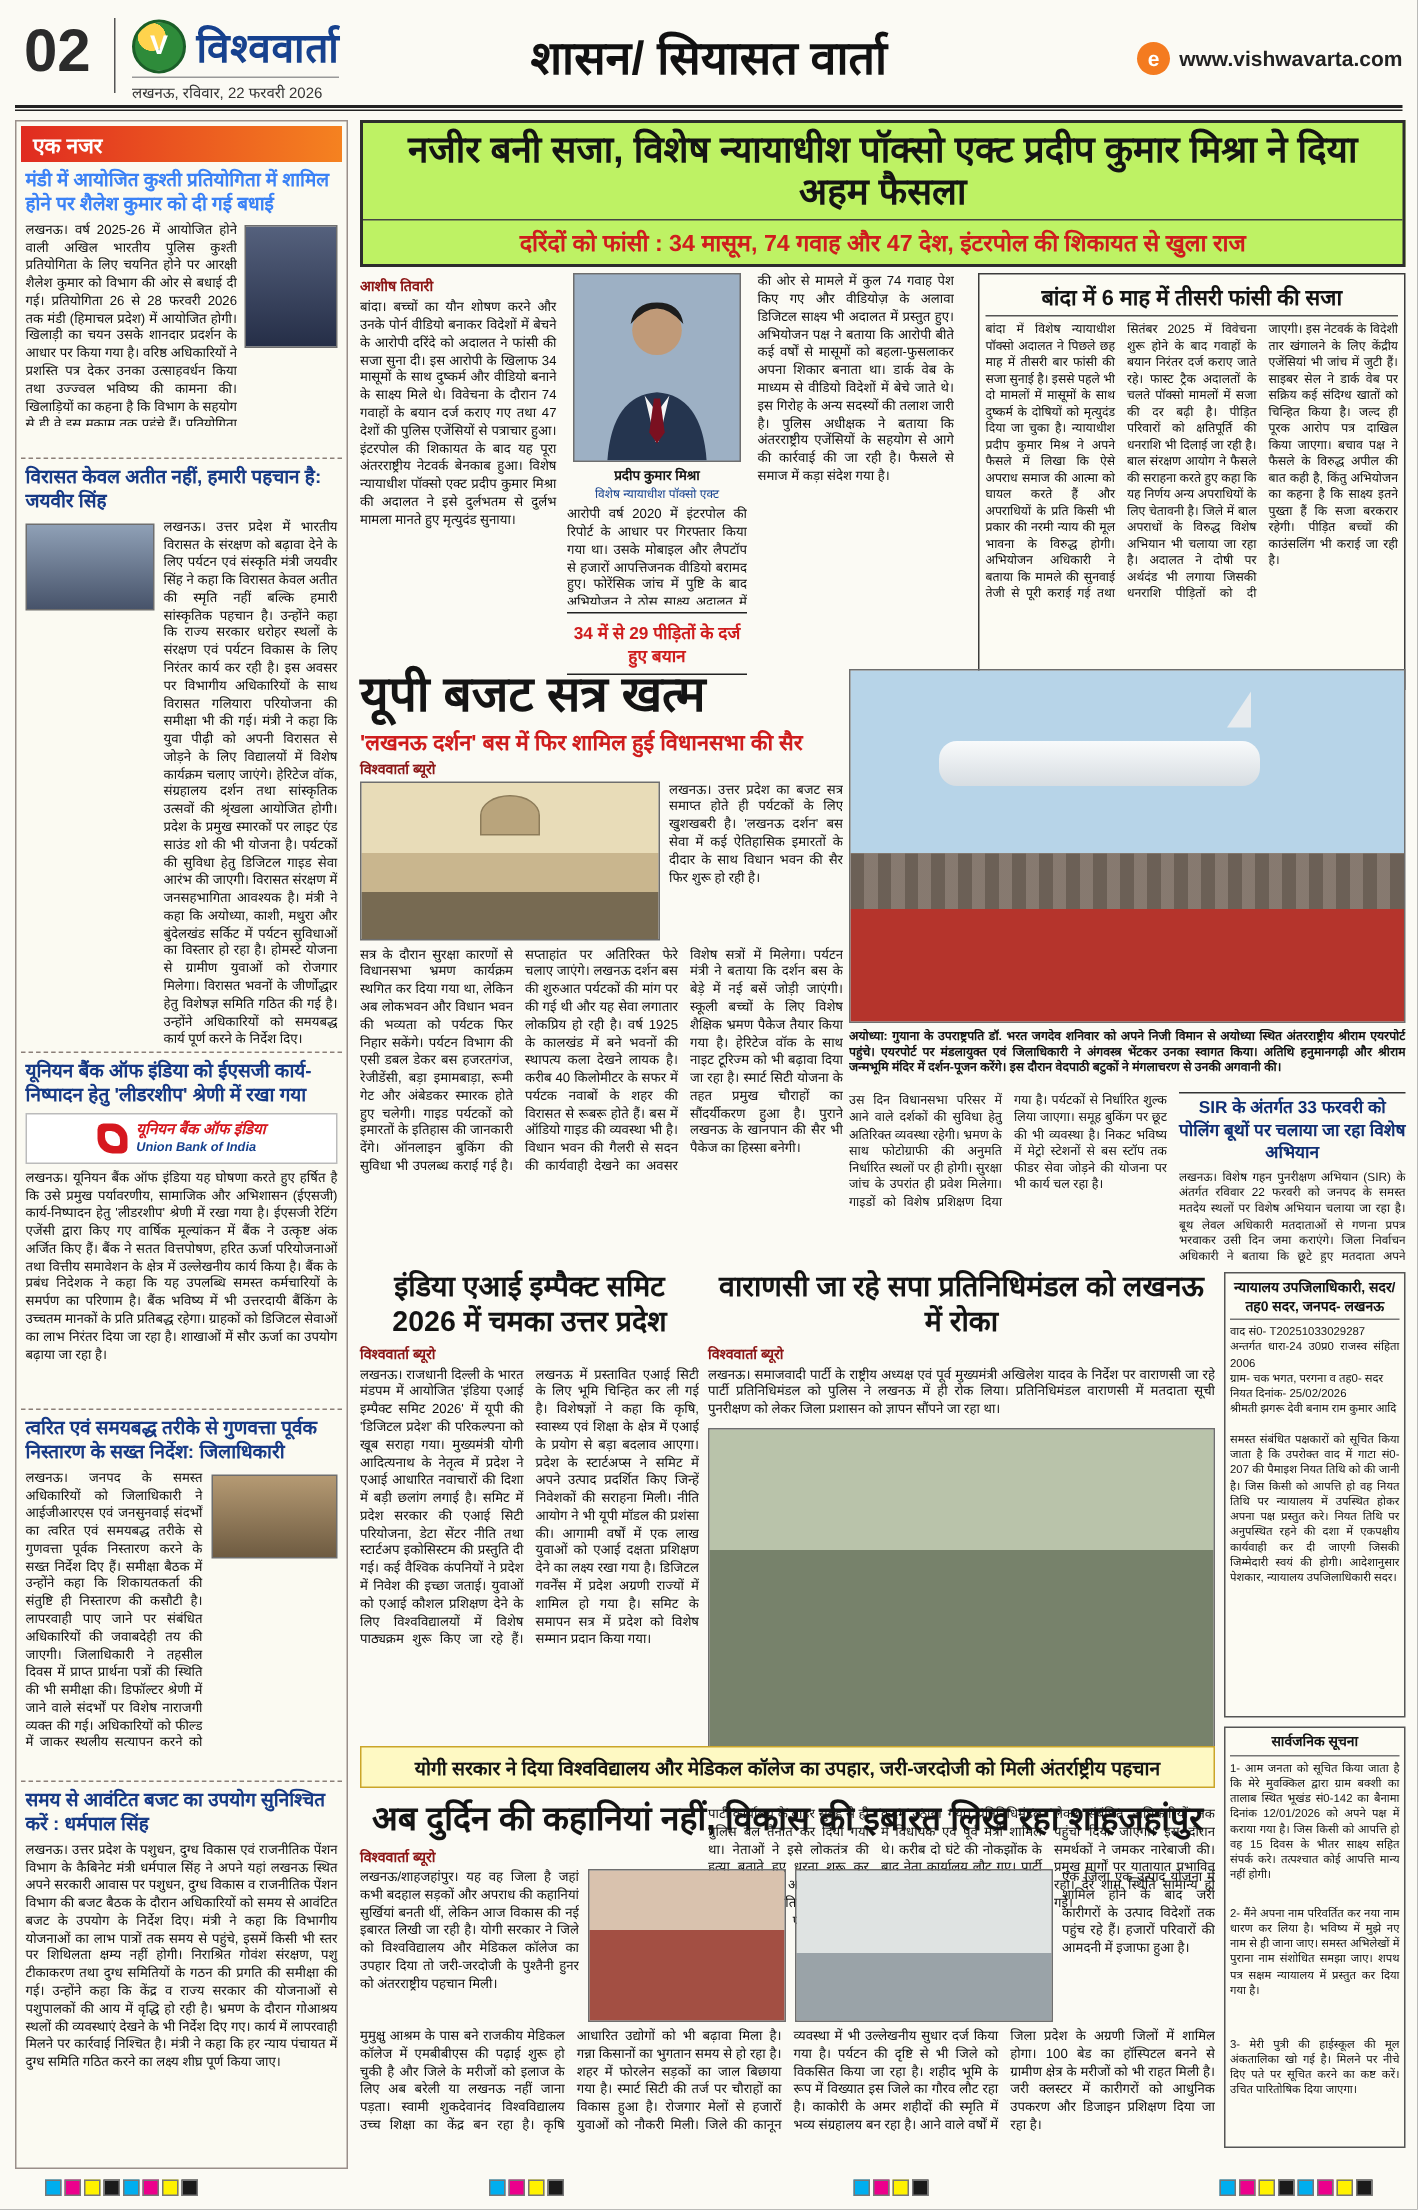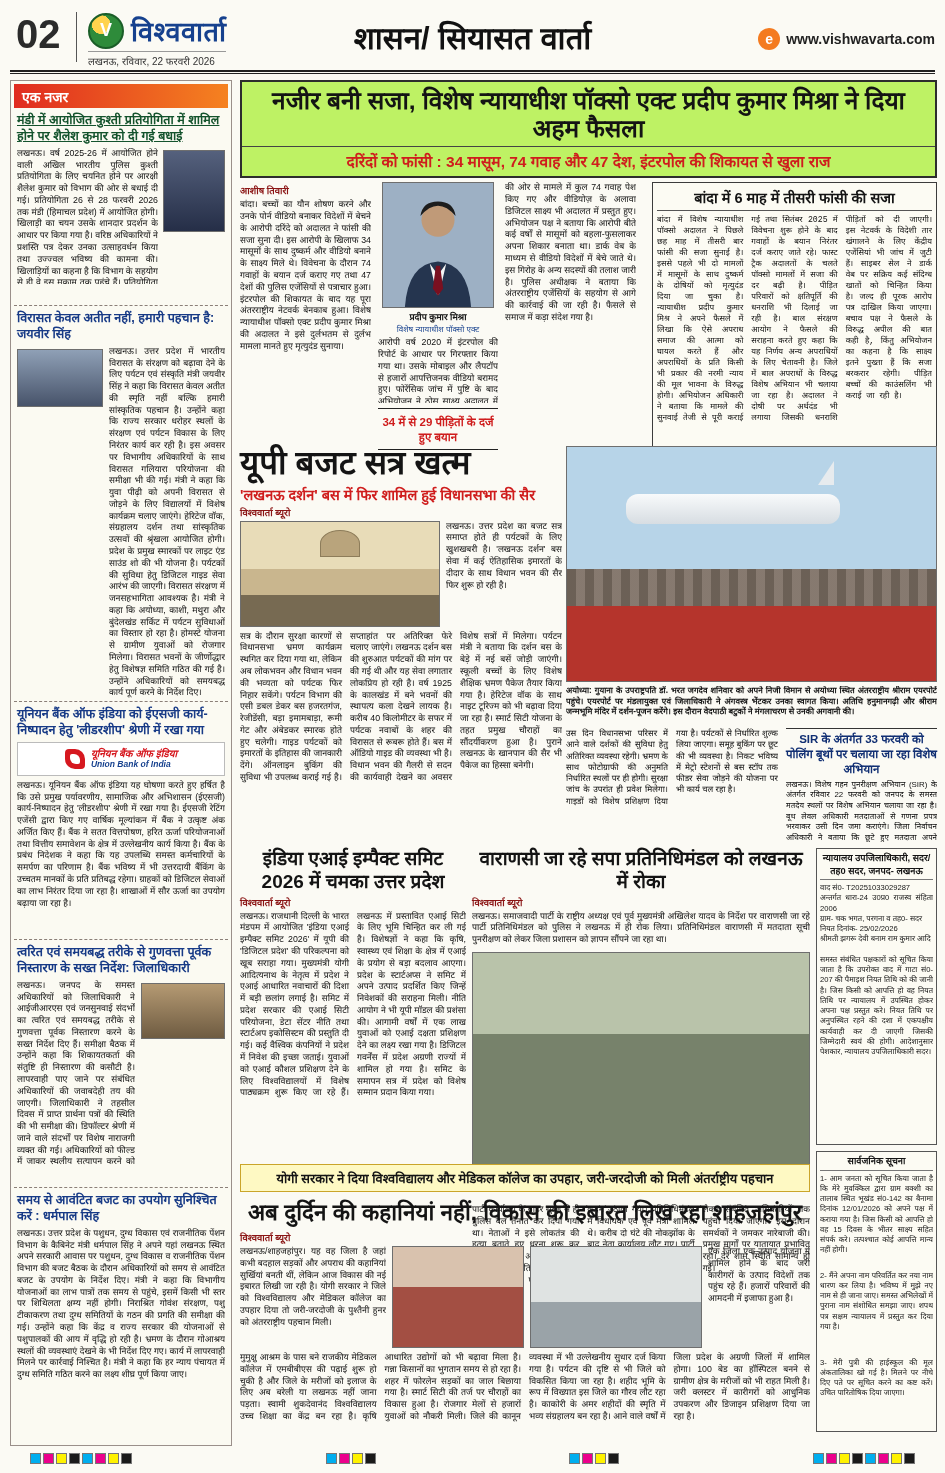--- a/index.html
+++ b/index.html
@@ -58,21 +58,21 @@
   .lead-sub { font-size:15.5px; font-weight:bold; color:#cf1d1d; text-align:center;
      border-top:1px solid #444; padding:3px 6px 4px; }
   .lcol { flex:1; }
   .judge-cap1 { font-size:9px; font-weight:bold; text-align:center; margin-top:2px; }
   .judge-cap2 { font-size:8px; color:#16418e; text-align:center; margin-bottom:3px; }
   .hilite { border-top:1.5px solid #222; border-bottom:1.5px solid #222; color:#cf1d1d;
      font-weight:bold; font-size:11.5px; text-align:center; padding:5px 2px; margin-top:5px; }
   .banda { border:1.5px solid #3c3c3c; padding:4px; background:#fcfbf3; }
   .banda-title { font-size:14.5px; font-weight:bold; text-align:center; border-bottom:1px solid #555;
      padding-bottom:3px; margin-bottom:4px; }
-  .banda-body { font-size:8.2px;font-family:Liberation Mono, monospace; }
+  .banda-body { font-size:8.2px; }
 
   
   .budget-head { font-size:33px; font-weight:bold; line-height:1.05; }
   .budget-sub { font-size:14.5px; font-weight:bold; color:#cf1d1d; margin:3px 0 1px; }
   .ph-vidhan { background:linear-gradient(180deg,#e8dcb8 0 45%,#c9b68e 45% 70%,#776a52 70% 100%); }
   .dome { position:absolute; left:40%; top:8%; width:20%; height:26%;
      background:#b9a47c; border-radius:50% 50% 0 0; border:1px solid #8d7c5a; }
   .ph-airport { background:linear-gradient(180deg,#b7d4e8 0 52%,#9a8d80 52% 68%,#b5342c 68% 100%); }
   .plane { position:absolute; left:16%; top:20%; width:58%; height:13%;
      background:linear-gradient(180deg,#f8fafb,#d7dde2); border-radius:12px; }
@@ -126,21 +126,21 @@
       <span class="e-circle">e</span>
       <span>www.vishwavarta.com</span>
     </div>
   </div>
   <div class="abs header-rule" style="left:10px; top:70px; width:925px;"></div>
 
   <div class="abs leftcol" style="left:10px; top:80px; width:222px; height:1366px;">
     <div class="eknajar">एक नजर</div>
 
     <div class="larticle" style="height:198px;">
-      <div class="lhead" style="color:#14532d;text-decoration:underline;">मंडी में आयोजित कुश्ती प्रतियोगिता में शामिल होने पर शैलेश कुमार को दी गई बधाई</div>
+      <div class="lhead" style="color:#3b82f6;">मंडी में आयोजित कुश्ती प्रतियोगिता में शामिल होने पर शैलेश कुमार को दी गई बधाई</div>
       <div class="ph ph-shailesh" style="float:right; width:62px; height:82px; margin:2px 0 2px 5px;"></div>
       <div class="body-txt" style="height:136px;">लखनऊ। वर्ष 2025-26 में आयोजित होने वाली अखिल भारतीय पुलिस कुश्ती प्रतियोगिता के लिए चयनित होने पर आरक्षी शैलेश कुमार को विभाग की ओर से बधाई दी गई। प्रतियोगिता 26 से 28 फरवरी 2026 तक मंडी (हिमाचल प्रदेश) में आयोजित होगी। खिलाड़ी का चयन उसके शानदार प्रदर्शन के आधार पर किया गया है। वरिष्ठ अधिकारियों ने प्रशस्ति पत्र देकर उनका उत्साहवर्धन किया तथा उज्ज्वल भविष्य की कामना की। खिलाड़ियों का कहना है कि विभाग के सहयोग से ही वे इस मुकाम तक पहुंचे हैं। प्रतियोगिता में प्रदेश का प्रतिनिधित्व करना गौरव की बात है।</div>
     </div>
 
     <div class="larticle" style="height:396px;">
       <div class="lhead">विरासत केवल अतीत नहीं, हमारी पहचान है: जयवीर सिंह</div>
       <div class="ph ph-heritage" style="float:left; width:86px; height:58px; margin:3px 6px 3px 0;"></div>
       <div class="body-txt" style="height:352px;">लखनऊ। उत्तर प्रदेश में भारतीय विरासत के संरक्षण को बढ़ावा देने के लिए पर्यटन एवं संस्कृति मंत्री जयवीर सिंह ने कहा कि विरासत केवल अतीत की स्मृति नहीं बल्कि हमारी सांस्कृतिक पहचान है। उन्होंने कहा कि राज्य सरकार धरोहर स्थलों के संरक्षण एवं पर्यटन विकास के लिए निरंतर कार्य कर रही है। इस अवसर पर विभागीय अधिकारियों के साथ विरासत गलियारा परियोजना की समीक्षा भी की गई। मंत्री ने कहा कि युवा पीढ़ी को अपनी विरासत से जोड़ने के लिए विद्यालयों में विशेष कार्यक्रम चलाए जाएंगे। हेरिटेज वॉक, संग्रहालय दर्शन तथा सांस्कृतिक उत्सवों की श्रृंखला आयोजित होगी। प्रदेश के प्रमुख स्मारकों पर लाइट एंड साउंड शो की भी योजना है। पर्यटकों की सुविधा हेतु डिजिटल गाइड सेवा आरंभ की जाएगी। विरासत संरक्षण में जनसहभागिता आवश्यक है। मंत्री ने कहा कि अयोध्या, काशी, मथुरा और बुंदेलखंड सर्किट में पर्यटन सुविधाओं का विस्तार हो रहा है। होमस्टे योजना से ग्रामीण युवाओं को रोजगार मिलेगा। विरासत भवनों के जीर्णोद्धार हेतु विशेषज्ञ समिति गठित की गई है। उन्होंने अधिकारियों को समयबद्ध कार्य पूर्ण करने के निर्देश दिए।</div>
     </div>
 

